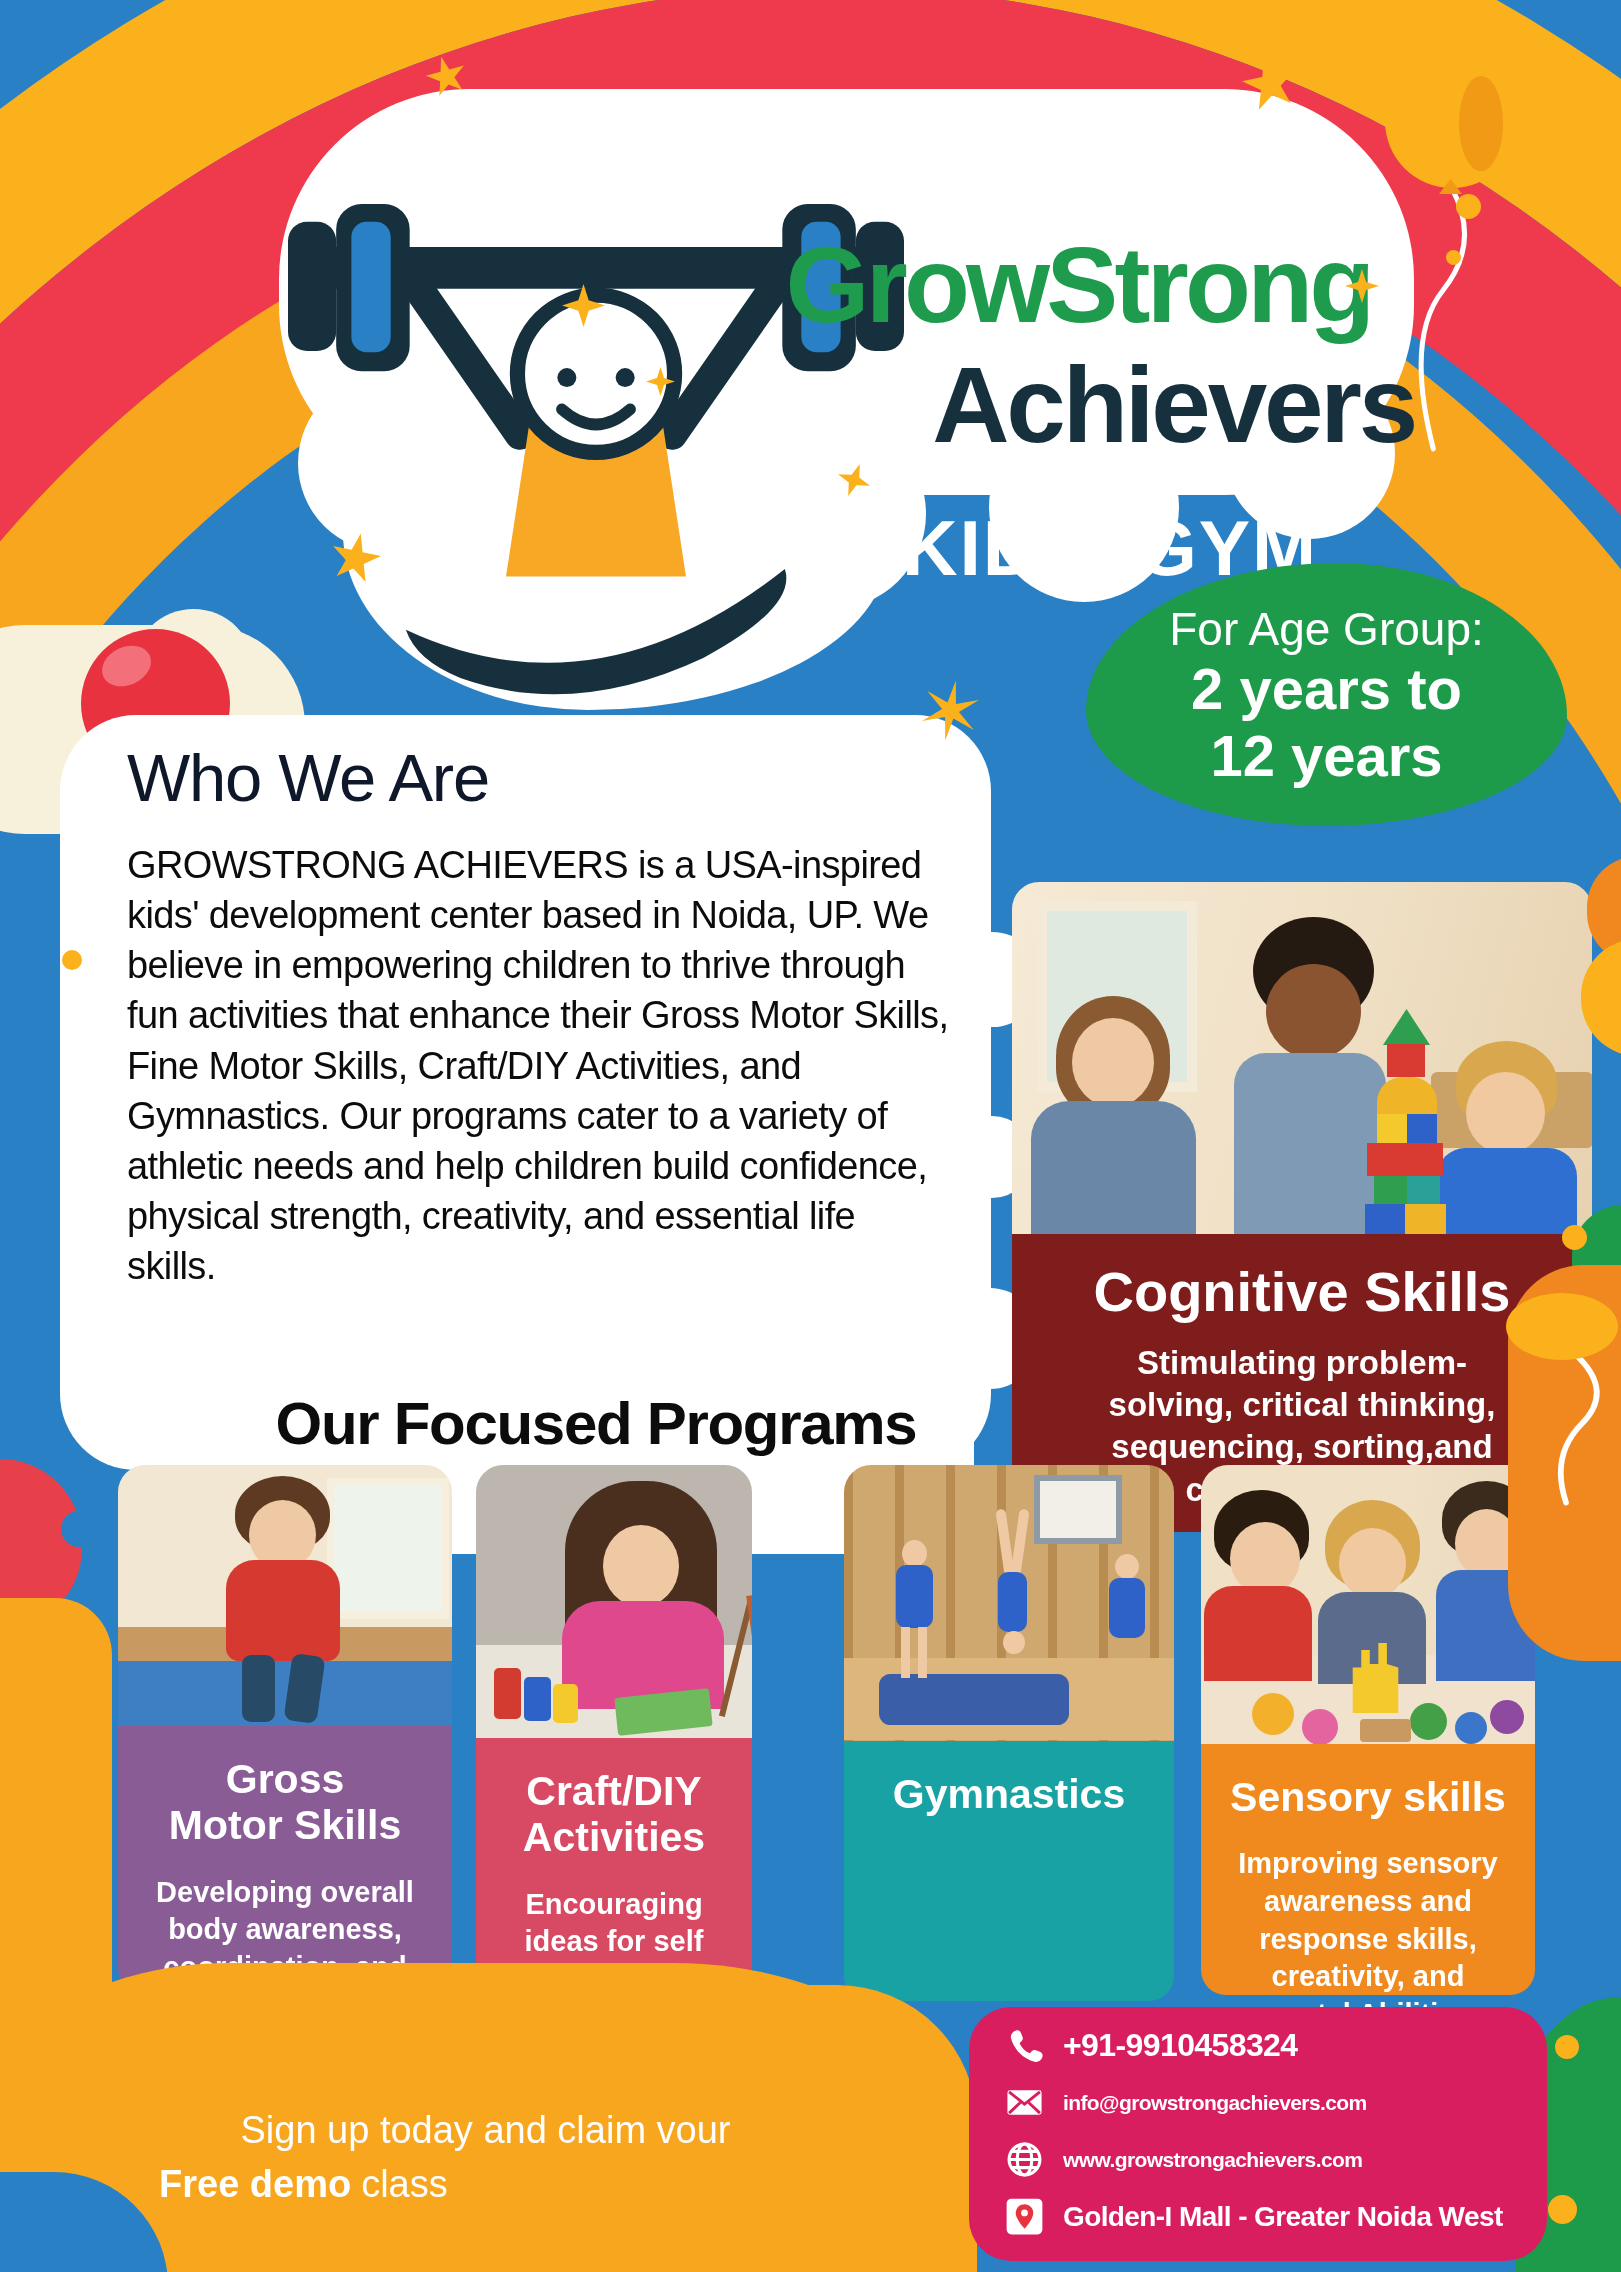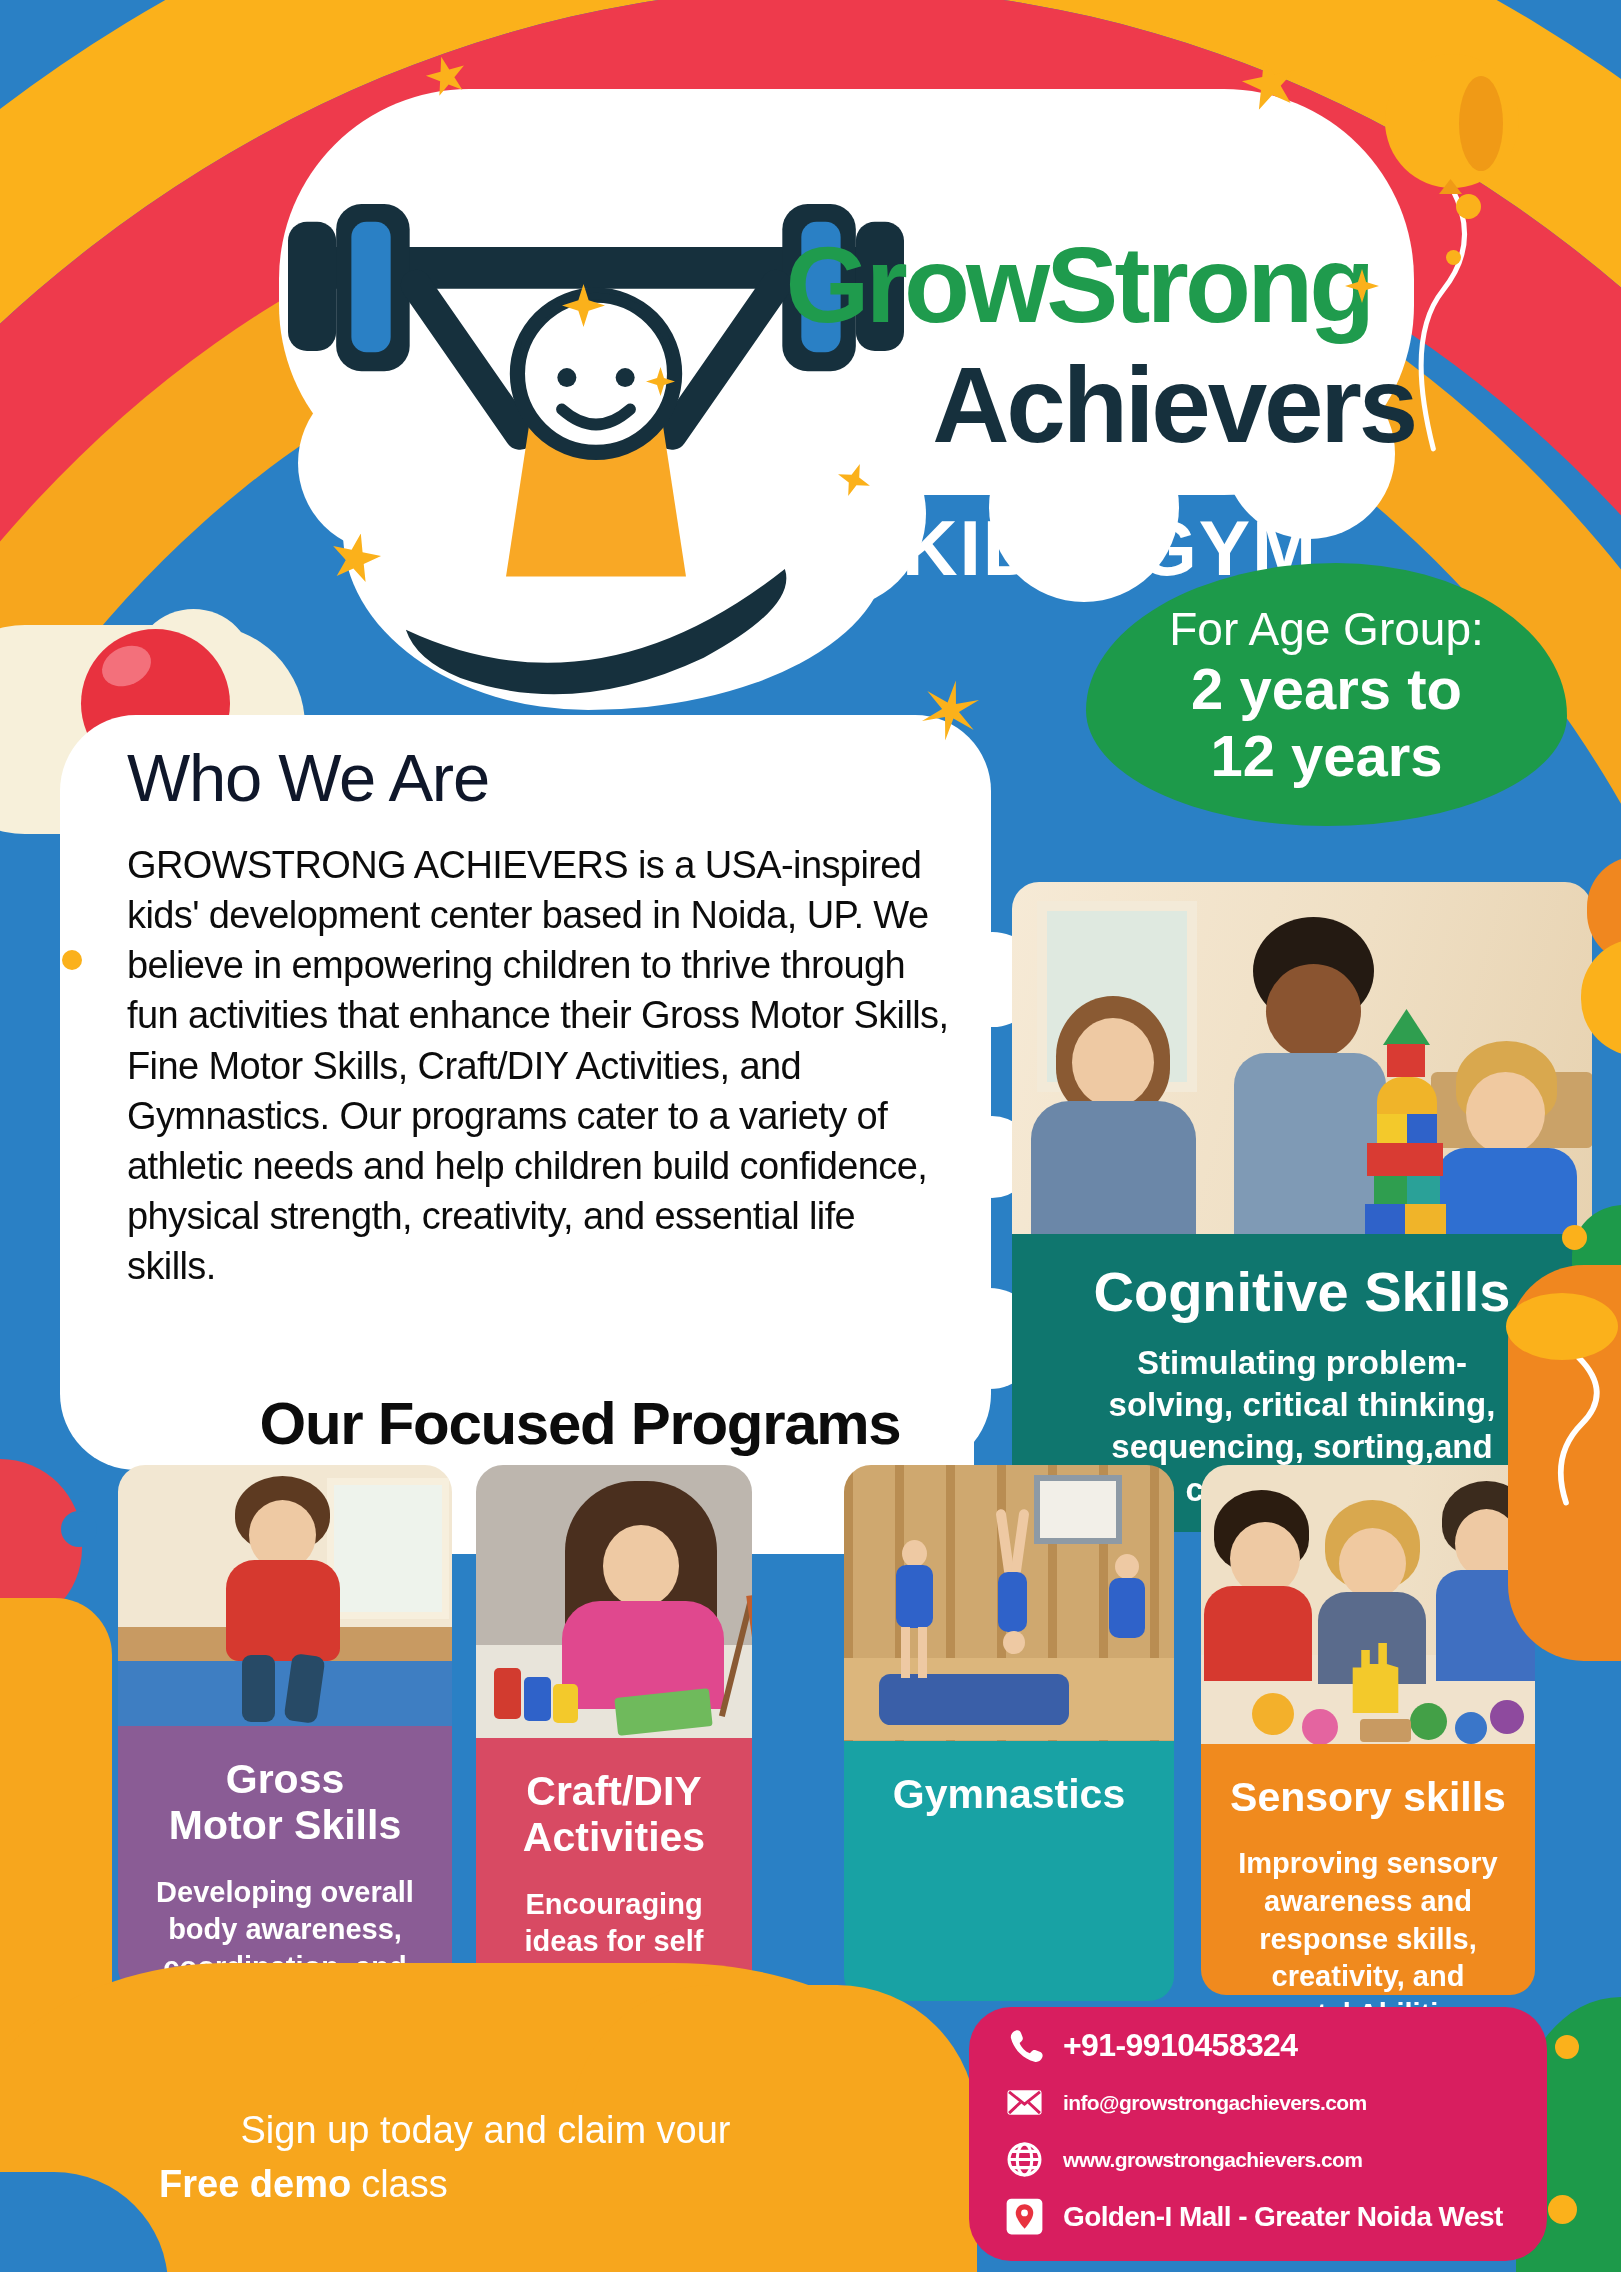--- a/index.html
+++ b/index.html
@@ -102,21 +102,21 @@
 
   <div class="abs panel" style="left:60px;top:715px;width:931px;height:755px;"></div>
   <div class="abs" style="left:945px;top:932px;width:95px;height:95px;background:#fff;border-radius:50%;"></div>
   <div class="abs" style="left:951px;top:1116px;width:82px;height:82px;background:#fff;border-radius:50%;"></div>
   <div class="abs" style="left:939px;top:1288px;width:101px;height:101px;background:#fff;border-radius:50%;"></div>
   <div class="abs" style="left:203px;top:1345px;width:771px;height:209px;background:#fff;border-radius:89px;"></div>
   <div class="abs" style="left:133px;top:1414px;width:95px;height:95px;background:#fff;border-radius:50%;"></div>
 
   <div class="abs h1" style="left:127px;top:739px;width:825px;">Who We Are</div>
   <div class="abs bodytext" style="left:127px;top:840px;width:825px;">GROWSTRONG ACHIEVERS is a USA-inspired kids' development center based in Noida, UP. We believe in empowering children to thrive through fun activities that enhance their Gross Motor Skills, Fine Motor Skills, Craft/DIY Activities, and Gymnastics. Our programs cater to a variety of athletic needs and help children build confidence, physical strength, creativity, and essential life skills.</div>
-  <div class="abs h2" style="left:225px;top:1389px;width:710px;">Our Focused Programs</div>
+  <div class="abs h2" style="left:241px;top:1389px;width:710px;">Our Focused Programs</div>
 
   <div class="card" style="left:1012px;top:882px;width:580px;height:650px;">
     <div class="photo" style="height:352px;background:linear-gradient(105deg,#f6ead6 0%,#efdfc4 55%,#e7d2b0 100%);">
       <div class="ph-shape" style="left:25px;top:19px;width:140px;height:171px;background:#dfe9e0;border:10px solid #f3ead8;"></div>
       <div class="ph-shape" style="left:419px;top:190px;width:162px;height:76px;background:#caa268;border-radius:6.3px;"></div>
       <div class="ph-shape" style="left:44px;top:114px;width:114px;height:121px;background:#8a5a33;border-radius:50% 50% 40% 40%;"></div>
       <div class="ph-shape" style="left:60px;top:136px;width:82px;height:89px;background:#eec9a3;border-radius:50%;"></div>
       <div class="ph-shape" style="left:19px;top:219px;width:165px;height:133px;background:#6b87a8;border-radius:38px 38px 0 0;"></div>
       <div class="ph-shape" style="left:241px;top:35px;width:121px;height:108px;background:#241a12;border-radius:50%;"></div>
       <div class="ph-shape" style="left:254px;top:82px;width:95px;height:95px;background:#8a5430;border-radius:50%;"></div>
@@ -128,21 +128,21 @@
       <div class="ph-shape" style="left:375px;top:162px;width:38px;height:33px;background:#d93b33;"></div>
       <div class="ph-shape" style="left:365px;top:195px;width:60px;height:37px;background:#f0b429;border-radius:25px 25px 0 0;"></div>
       <div class="ph-shape" style="left:365px;top:232px;width:30px;height:29px;background:#f3c92b;"></div>
       <div class="ph-shape" style="left:395px;top:232px;width:30px;height:29px;background:#2f62c9;"></div>
       <div class="ph-shape" style="left:355px;top:261px;width:76px;height:33px;background:#d93b33;"></div>
       <div class="ph-shape" style="left:362px;top:294px;width:33px;height:28px;background:#2f9e4f;"></div>
       <div class="ph-shape" style="left:395px;top:294px;width:33px;height:28px;background:#2aa198;"></div>
       <div class="ph-shape" style="left:353px;top:322px;width:41px;height:30px;background:#2f62c9;"></div>
       <div class="ph-shape" style="left:393px;top:322px;width:41px;height:30px;background:#f0b429;"></div>
     </div>
-    <div class="cpanel" style="top:352px;height:298px;background:#0f766e;">
+    <div class="cpanel" style="top:352px;height:298px;background:#7f1d1d;">
       <div class="cogtitle">Cognitive Skills</div>
       <div class="cogdesc">Stimulating problem-solving, critical thinking, sequencing, sorting,and categorization,</div>
     </div>
   </div>
 
   <div class="card" style="left:118px;top:1465px;width:334px;height:528px;">
     <div class="photo" style="height:261px;background:linear-gradient(#f2e7d2 0 62%,#c89a62 62% 75%,#3e7ec2 75% 100%);">
       <div class="ph-shape" style="left:209px;top:12.7px;width:108px;height:127px;background:#eef3ec;border:7.6px solid #f7efdd;"></div>
       <div class="ph-shape" style="left:117px;top:11.4px;width:95px;height:76px;background:#5d3a21;border-radius:50% 50% 45% 45%;"></div>
       <div class="ph-shape" style="left:131px;top:35px;width:67px;height:70px;background:#eec9a3;border-radius:50%;"></div>

